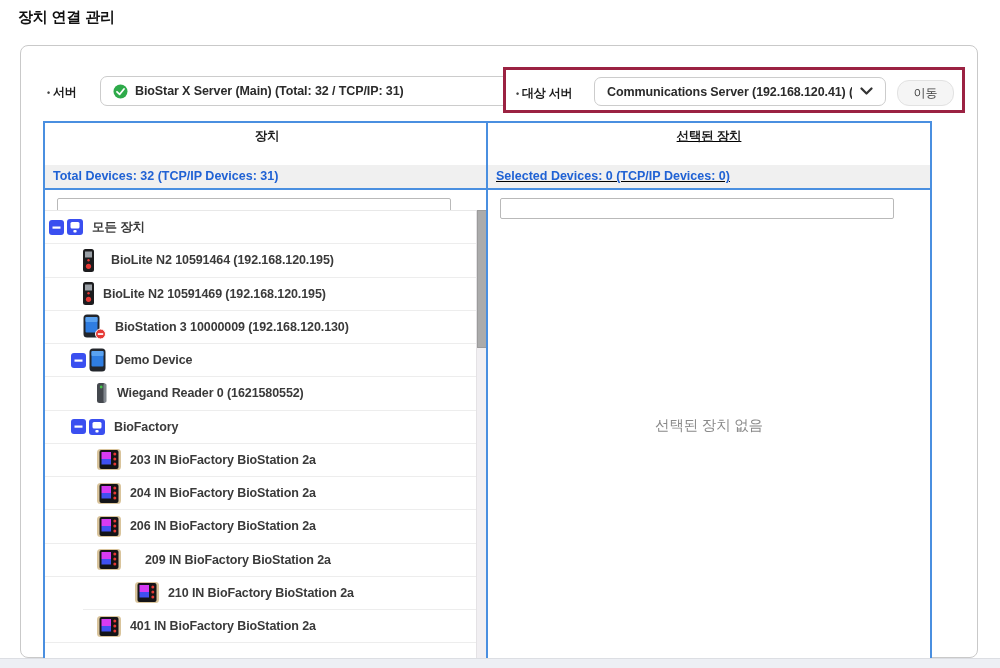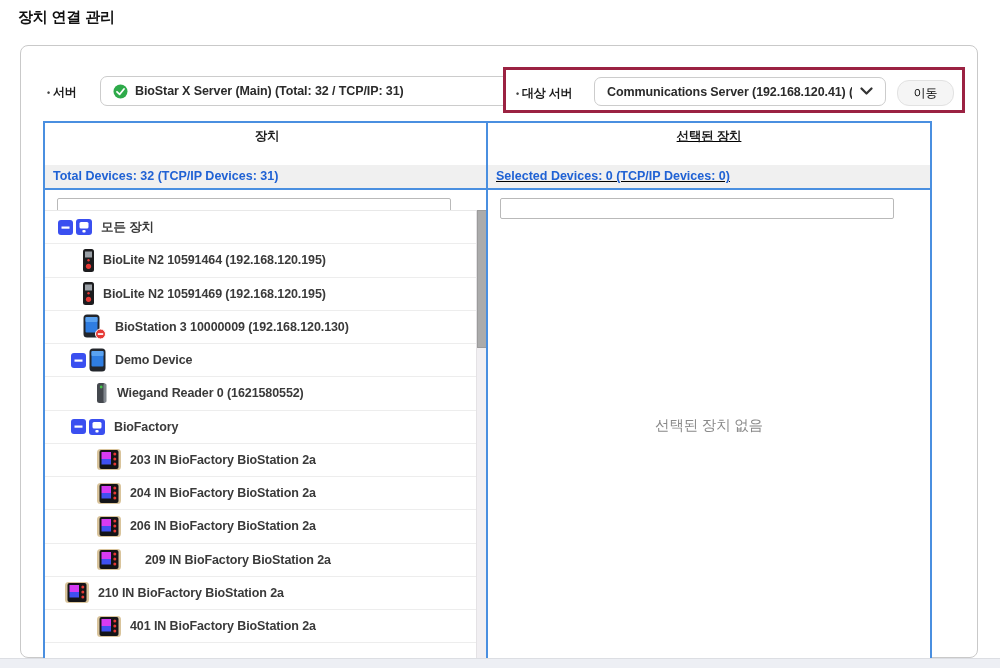--- a/index.html
+++ b/index.html
@@ -45,21 +45,21 @@
 
   .target-box {
     position:absolute; left:482px; top:21px; width:462px; height:46px;
     border:3px solid #9b2242; background:#fff;
   }
   .target-label { position:absolute; left:10px; top:15px; }
   .target-select { left:88px; top:7px; width:292px; height:29px; position:absolute; }
   .move-button {
     position:absolute; left:391px; top:10px; width:57px; height:26px;
     background:#f5f5f5; border:1px solid #e2e2e2; border-radius:12px;
-    font-size:12px; color:#000000; font-family:inherit;
+    font-size:12px; color:#404040; font-family:inherit;
   }
 
   
   .panel {
     position:absolute; top:75px; height:652px; background:#fff;
     border:2px solid #4a8fe0;
   }
   .panel-left  { left:22px;  width:448px; }
   .panel-right { left:465px; width:446px;text-decoration:underline; }
   .panel-title {
@@ -150,37 +150,37 @@
     <button class="move-button" disabled="">이동</button>
   </div>
 
   <div class="panel panel-left">
     <div class="panel-title">장치</div>
     <div class="panel-summary">Total Devices: 32 (TCP/IP Devices: 31)</div>
     <div class="search-wrap">
       <input class="search-input" type="text" value="" style="">
     </div>
     <div class="tree" id="device-tree">
-        <div class="tree-row" style="padding-left: 13px;">
+        <div class="tree-row" style="padding-left: 4px;">
           <span class="minus-wrap">
             <svg width="15" height="15">
               <rect width="15" height="15" rx="3" fill="#3a4ff0"></rect>
               <rect x="3.5" y="6.5" width="8" height="2.2" fill="#fff"></rect>
             </svg>
           </span>
           <span class="t-icon">
             <svg width="16" height="16">
               <rect width="16" height="16" rx="3" fill="#3a4ff0"></rect>
               <rect x="3.5" y="3" width="9" height="6.5" rx="1.5" fill="#fff"></rect>
               <rect x="6.4" y="11" width="3.2" height="2.6" rx="0.8" fill="#fff"></rect>
             </svg>
           </span>
           <span class="t-label">모든 장치</span>
         </div>
-        <div class="tree-row" style="padding-left: 38px;">
+        <div class="tree-row" style="padding-left: 38px; gap: 8px;">
           <span class="t-icon">
             <svg width="11" height="23">
               <rect width="11" height="23" rx="2.5" fill="#1c1c1e"></rect>
               <rect x="2" y="2.5" width="7" height="6" fill="#9aa0a6"></rect>
               <circle cx="5.5" cy="11.3" r="1.2" fill="#e53935"></circle>
               <circle cx="5.5" cy="17.3" r="2.6" fill="#e53935"></circle>
             </svg>
           </span>
           <span class="t-label">BioLite N2 10591464 (192.168.120.195)</span>
         </div>
@@ -298,21 +298,21 @@
               <rect x="2.5" y="1" width="19" height="19" rx="2" fill="#141417"></rect>
               <rect x="4.5" y="3" width="9.5" height="7" fill="#d63bf2"></rect>
               <rect x="4.5" y="10" width="9.5" height="5.5" fill="#4050f0"></rect>
               <circle cx="17.8" cy="5" r="1.5" fill="#e53935"></circle>
               <circle cx="17.8" cy="10" r="1.5" fill="#e53935"></circle>
               <circle cx="17.8" cy="15" r="1.5" fill="#e53935"></circle>
             </svg>
           </span>
           <span class="t-label">209 IN BioFactory BioStation 2a</span>
         </div>
-        <div class="tree-row" style="padding-left: 20px;">
+        <div class="tree-row" style="padding-left: 52px; margin-left: 38px;">
           <span class="t-icon">
             <svg width="24" height="21">
               <rect x="0" y="0" width="24" height="21" rx="3.5" fill="#d9c49c"></rect>
               <rect x="2.5" y="1" width="19" height="19" rx="2" fill="#141417"></rect>
               <rect x="4.5" y="3" width="9.5" height="7" fill="#d63bf2"></rect>
               <rect x="4.5" y="10" width="9.5" height="5.5" fill="#4050f0"></rect>
               <circle cx="17.8" cy="5" r="1.5" fill="#e53935"></circle>
               <circle cx="17.8" cy="10" r="1.5" fill="#e53935"></circle>
               <circle cx="17.8" cy="15" r="1.5" fill="#e53935"></circle>
             </svg>

